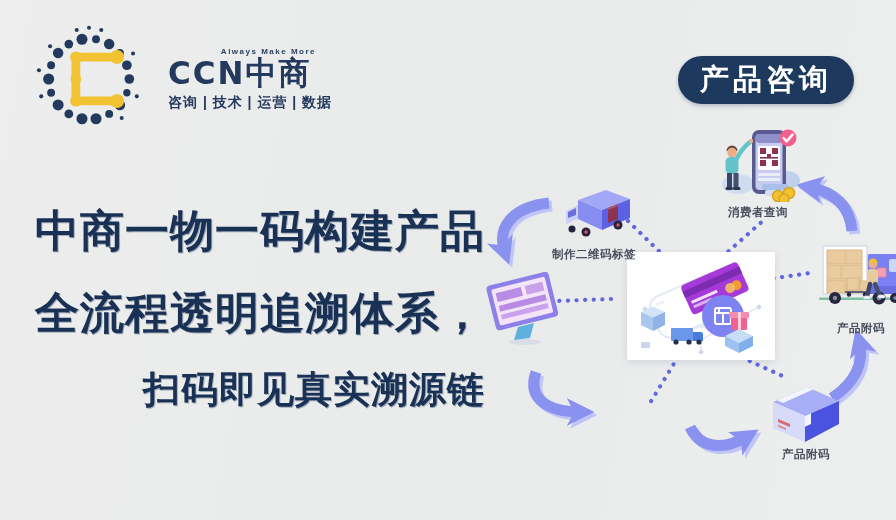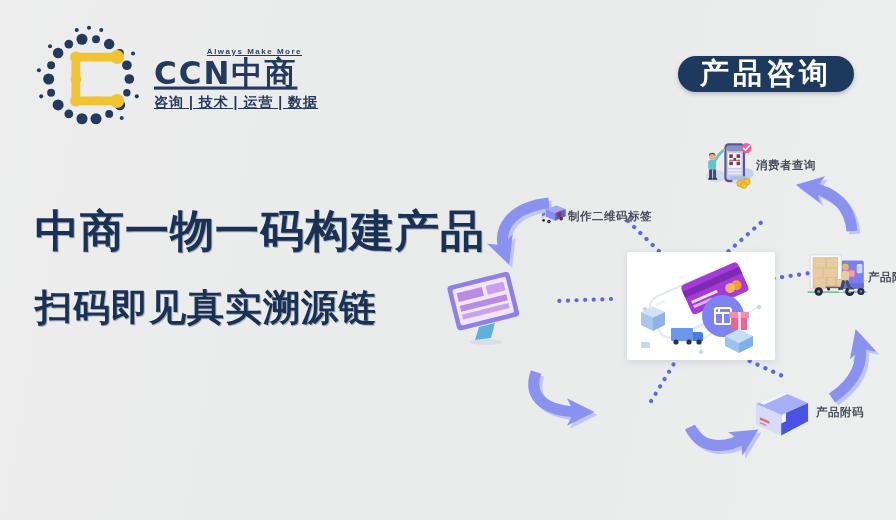--- a/index.html
+++ b/index.html
@@ -5,42 +5,42 @@
   * { margin:0; padding:0; box-sizing:border-box; }
   html,body { background:#d8dada; }
   .stage{
     position:relative; width:896px; height:520px; overflow:hidden;
     background:linear-gradient(100deg,#ecedec 0%,#e9ebeb 55%,#edeeee 100%);
     font-family:"Liberation Sans","DejaVu Sans",sans-serif;
   }
   
   .logo{ position:absolute; left:30px; top:22px; display:flex; align-items:center; }
   .logo-mark{ width:118px; height:114px; }
-  .logo-text{ margin-left:6px; color:#24395e;text-decoration:underline; }
+  .logo-text{ margin-left:20px; color:#24395e; }
   .logo-tagline{ font-size:8px; font-weight:bold; letter-spacing:1.5px; text-align:right; width:148px; color:#2a3f63; }
   .logo-brand{ font-size:31px; font-weight:800; letter-spacing:2px; line-height:34px; color:#24395e; font-family:"DejaVu Sans",sans-serif; transform:scaleY(1.04); }
   .logo-services{ margin-top:4px; font-size:14px; font-weight:bold; letter-spacing:1px; color:#24395e; }
   
   .badge{
-    position:absolute; left:678px; top:56px; width:176px; height:36px;
+    position:absolute; left:678px; top:56px; width:176px; height:48px;
     background:#1d3a5e; border-radius:26px; display:flex; align-items:center; justify-content:center;
     color:#fff; font-size:29px; font-weight:800; letter-spacing:4px;
     font-family:"DejaVu Serif","Liberation Serif",serif; cursor:pointer;
     box-shadow:0 2px 4px rgba(20,40,70,.25);
   }
   
   .headline{ position:absolute; left:35px; top:182px; color:#1a3156;
     font-family:"DejaVu Serif","Liberation Serif",serif; font-weight:900; }
   .headline .h-line{ font-size:44px; line-height:66px; letter-spacing:1px;
     text-shadow:1px 1px 0 rgba(26,49,86,.35);margin-top:16px; }
   .headline .h-sub{ font-size:37px; line-height:46px; margin-top:20px; letter-spacing:1px;
-    text-shadow:1px 1px 0 rgba(26,49,86,.35); }
+    text-shadow:1px 1px 0 rgba(26,49,86,.35);text-align:right; }
   
   .overlay{ position:absolute; left:0; top:0; width:896px; height:520px; pointer-events:none; }
-  .node{ position:absolute; display:flex; align-items:center; }
+  .node{ position:absolute; display:flex; flex-direction:column; align-items:center; }
   .node-label{ margin-top:3px; font-size:11.5px; font-weight:bold; color:#474d5c; letter-spacing:.5px; white-space:nowrap; }
   .center-card{
     position:absolute; left:627px; top:252px; width:148px; height:108px;
     background:#fff; border-radius:2px; box-shadow:0 2px 8px rgba(90,100,140,.18);
     display:flex; align-items:center; justify-content:center;
   }
 </style>
 </head>
 <body>
 
@@ -94,20 +94,21 @@
       <div class="logo-tagline">Always Make More</div>
       <div class="logo-brand">CCN中商</div>
       <div class="logo-services">咨询 | 技术 | 运营 | 数据</div>
     </div>
   </div>
 
   <div class="badge">产品咨询</div>
 
   <div class="headline">
     <div class="h-line">中商一物一码构建产品</div>
+    <div class="h-line">全流程透明追溯体系，</div>
     <div class="h-sub">扫码即见真实溯源链</div>
   </div>
 
   <svg class="overlay" viewBox="0 0 896 520">
     <defs>
       <marker id="ah" viewBox="0 0 10 10" refX="5.5" refY="5" markerWidth="2.5" markerHeight="2.5" orient="auto">
         <path d="M0 0 L10 5 L0 10 L2.6 5 z" fill="#8a92f0"></path>
       </marker>
       <marker id="ahs" viewBox="0 0 10 10" refX="5.5" refY="5" markerWidth="2.5" markerHeight="2.5" orient="auto">
         <path d="M0 0 L10 5 L0 10 L2.6 5 z" fill="#c0c5f8"></path>

